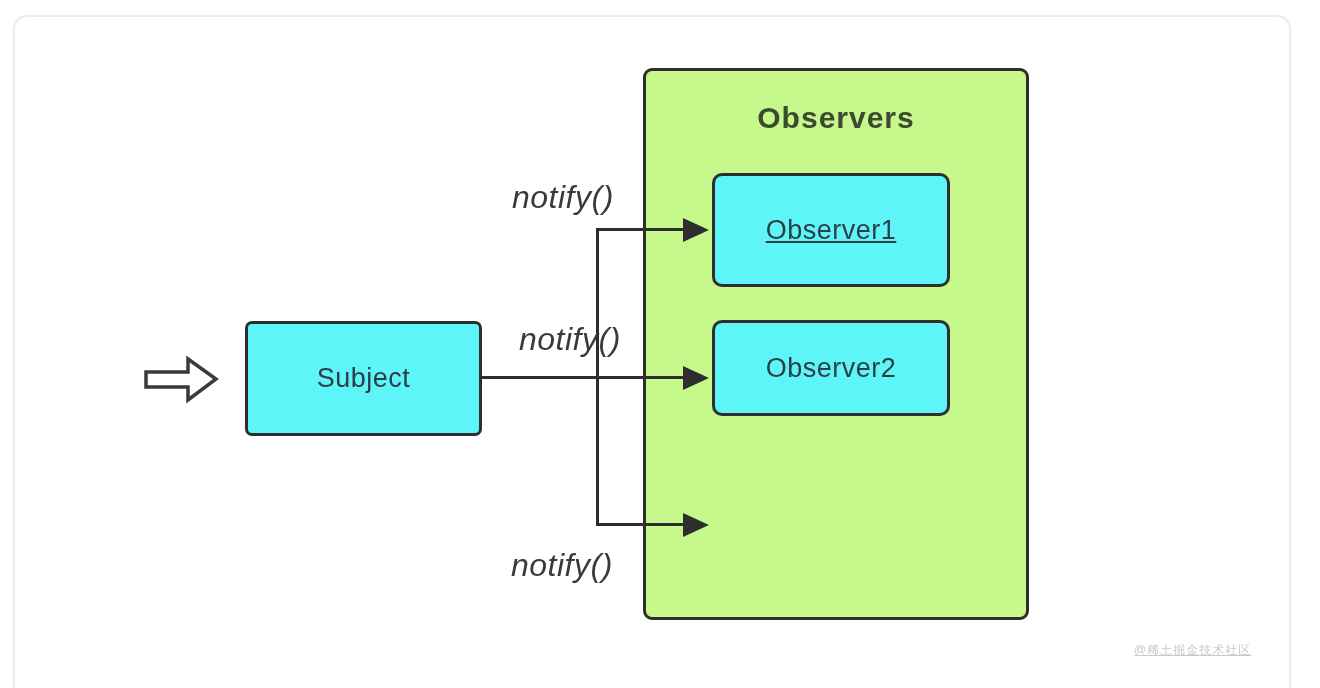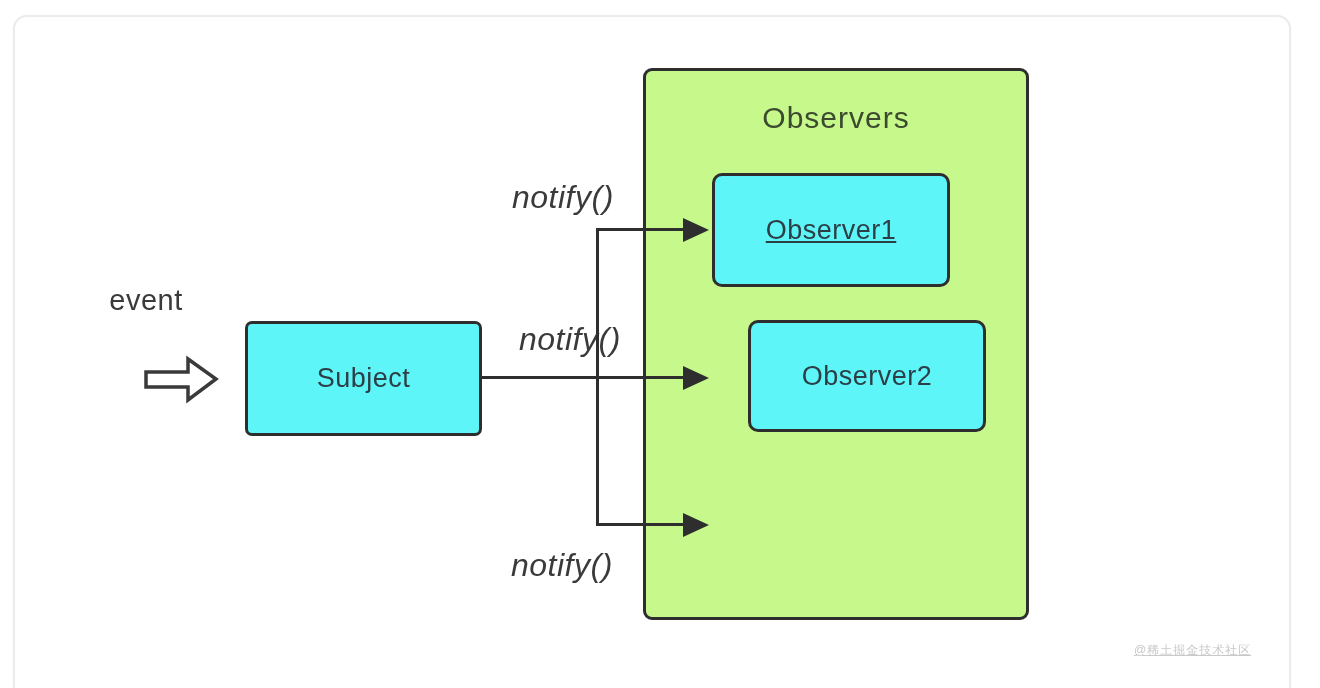--- a/index.html
+++ b/index.html
@@ -32,33 +32,34 @@
 
   .node{
     position:absolute;background:var(--box-fill);
     border:3px solid var(--shape-border);border-radius:10px;
     display:flex;align-items:center;justify-content:center;
     color:var(--box-text);font-size:27px;letter-spacing:0.5px;
     box-sizing:border-box;
   }
   .subject-node{left:245px;top:321px;width:237px;height:115px;border-radius:7px;}
   .observer1-node{left:712px;top:173px;width:238px;height:114px;text-decoration:underline;}
-  .observer2-node{left:712px;top:320px;width:238px;height:112px;margin-left:36px;}
+  .observer2-node{left:712px;top:320px;width:238px;height:96px;}
   .observer3-node{left:712px;top:467px;width:238px;height:116px;}
 
   .group{
     position:absolute;left:643px;top:68px;width:386px;height:552px;
     background:var(--group-fill);
     border:3px solid var(--shape-border);border-radius:9px;
     box-sizing:border-box;
   }
   .group-title{
     position:absolute;left:0;top:30px;width:100%;
     text-align:center;font-size:30px;color:var(--group-title-text);
     letter-spacing:1px;
+    font-weight:bold;
   }
 
   .edge-line{position:absolute;background:var(--shape-border);z-index:3;}
   .hline{height:3px;}
   .vline{width:3px;}
   .edge-mid{left:482px;top:376px;width:203px;}
   .edge-vert{left:596px;top:228px;height:298px;}
   .edge-top{left:596px;top:228px;width:89px;}
   .edge-bottom{left:596px;top:523px;width:89px;}
 
@@ -85,21 +86,20 @@
     font-size:12px;color:var(--watermark-text);letter-spacing:1px;z-index:5;text-decoration:underline;
   }
 </style>
 </head>
 <body>
 
 <div id="stage">
   <div class="card"></div>
 
   <div class="event-label">
-    <div>event</div>
   </div>
 
   <svg class="event-arrow" width="78" height="50" viewBox="0 0 78 50">
     <polygon points="3,17 45,17 45,4 73,24 45,45 45,32 3,32" fill="#ffffff" stroke="#3a3a3a" stroke-width="3.5" stroke-linejoin="miter"></polygon>
   </svg>
 
   <div class="node subject-node">
     <span>Subject</span>
   </div>
 

